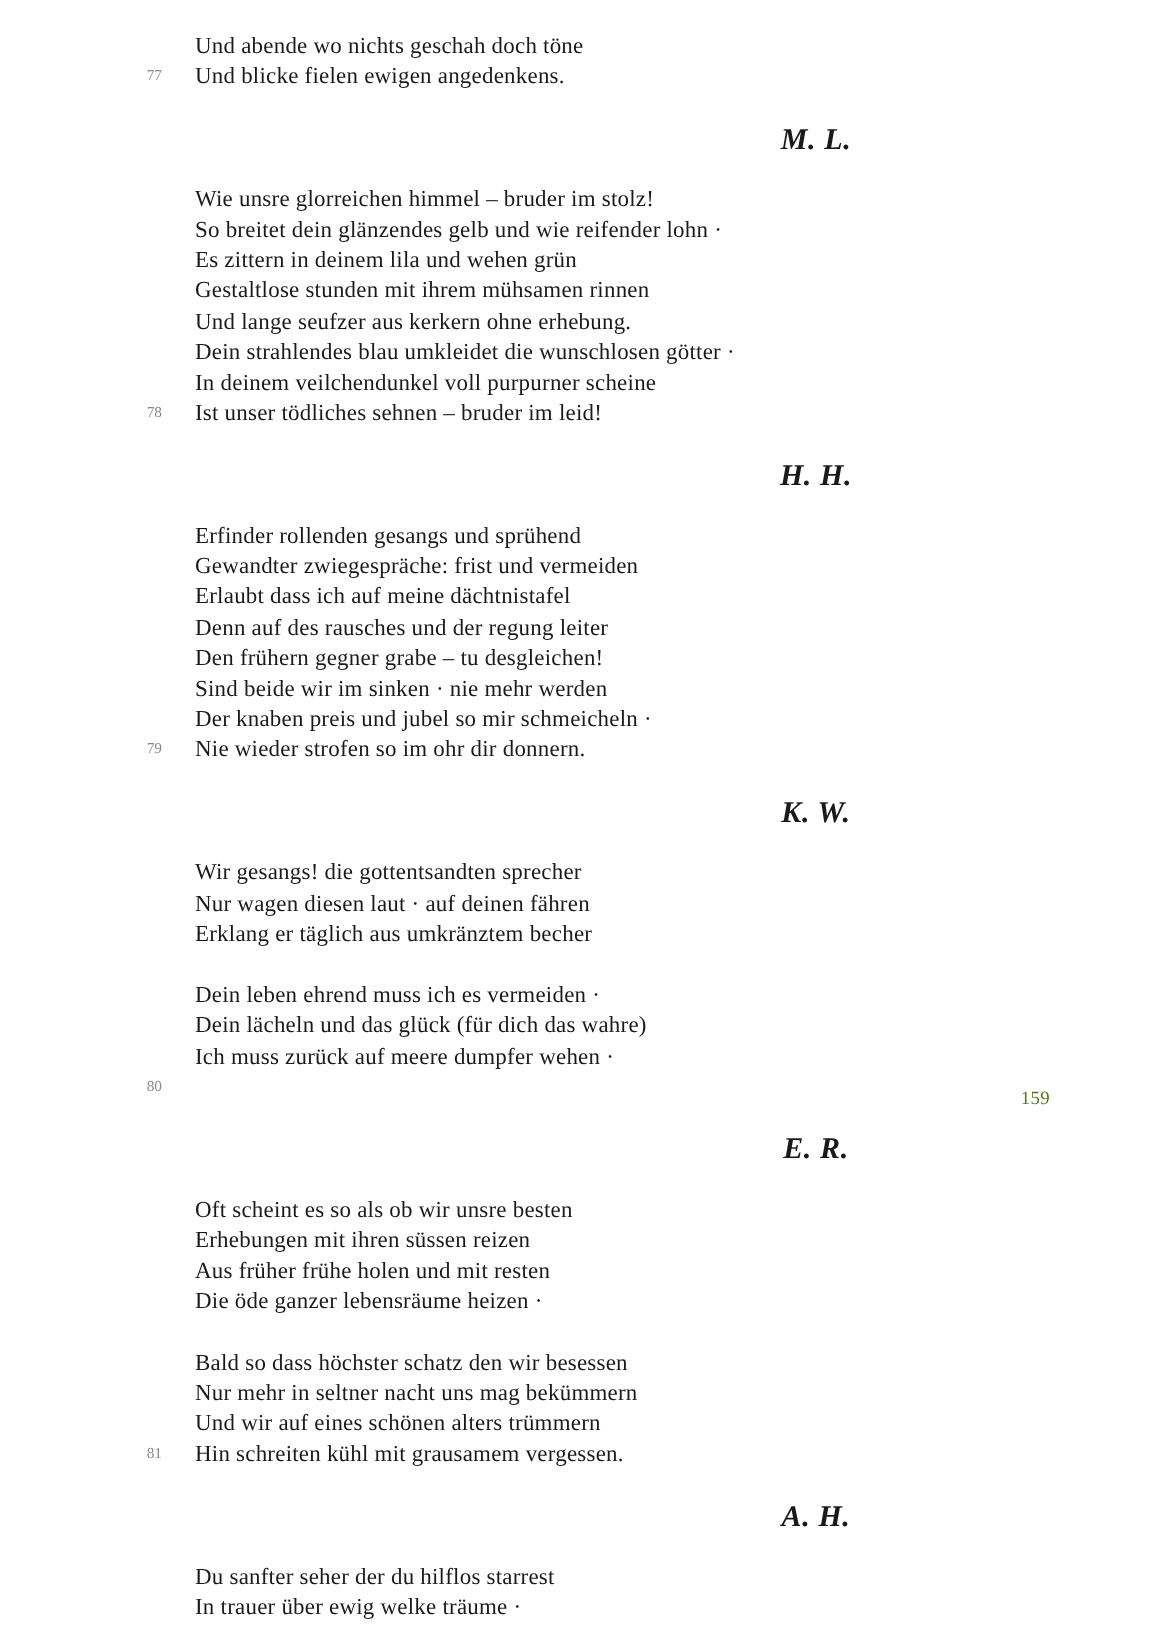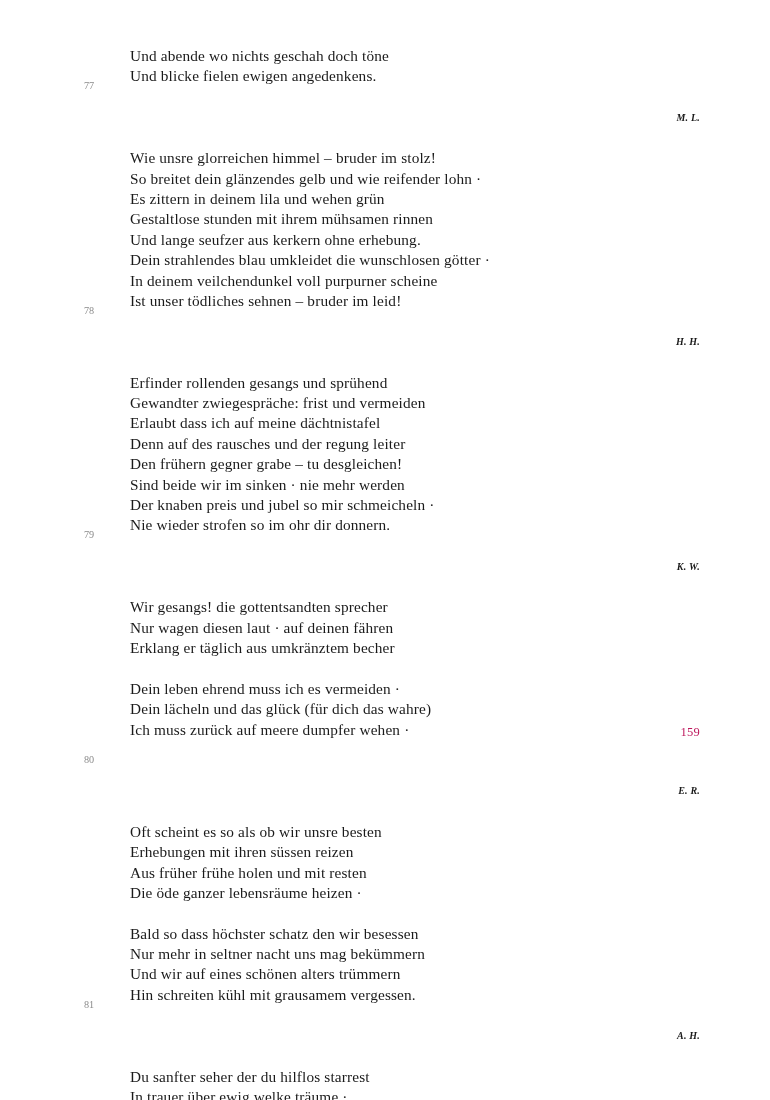--- a/index.html
+++ b/index.html
@@ -13,21 +13,21 @@
     position: relative;
     font-family: "Liberation Serif", "DejaVu Serif", serif;
     color: #1a1a1a;
     -webkit-font-smoothing: antialiased;
   }
   .page {
     position: relative;
     width: 770px;
     height: 780px;
     box-sizing: border-box;
-    padding: 46px 70px 0 70px;
+    padding: 21px 70px 0 70px;
     border-radius: 15px;
   }
   .content {
     position: relative;
     width: 100%;
   }
 
   
   .verse-line {
     position: relative;
@@ -37,53 +37,53 @@
     white-space: pre;
     padding-left: 60px;
     letter-spacing: 0.01em;
   }
   .verse-line .line-text {
     display: inline;
   }
   .line-number {
     position: absolute;
     left: 0;
-    top: 10px;
+    top: 0;
     width: 38px;
-    text-align: center;
+    text-align: right;
     font-size: 10.2px;
     line-height: 20.4px;
     color: #8a8a8a;
     letter-spacing: 0;
   }
 
   
   .section-heading {
     height: 20.4px;
     line-height: 20.4px;
-    font-size: 10px;
+    font-size: 20px;
     font-weight: bold;
     font-style: italic;
-    text-align: right;
+    text-align: center;
     padding-left: 318px;
     letter-spacing: 0.02em;
   }
 
   
   .gap-stanza { height: 20.4px; }
   .gap-before-heading { height: 21px; }
   .gap-after-heading { height: 20px; }
 
   
   .folio {
     position: absolute;
     right: 70px;
     bottom: 40px;
     font-size: 12.5px;
-    color: #be185d;
+    color: #4d7c0f;
     letter-spacing: 0.02em;
   }
 </style>
 </head>
 <body>
 
 <div class="page">
   <div class="content" id="content">
       <div class="verse-line"><span class="line-number"></span><span class="line-text">Und abende wo nichts geschah doch töne</span></div>
       <div class="verse-line"><span class="line-number">77</span><span class="line-text">Und blicke fielen ewigen angedenkens.</span></div>

